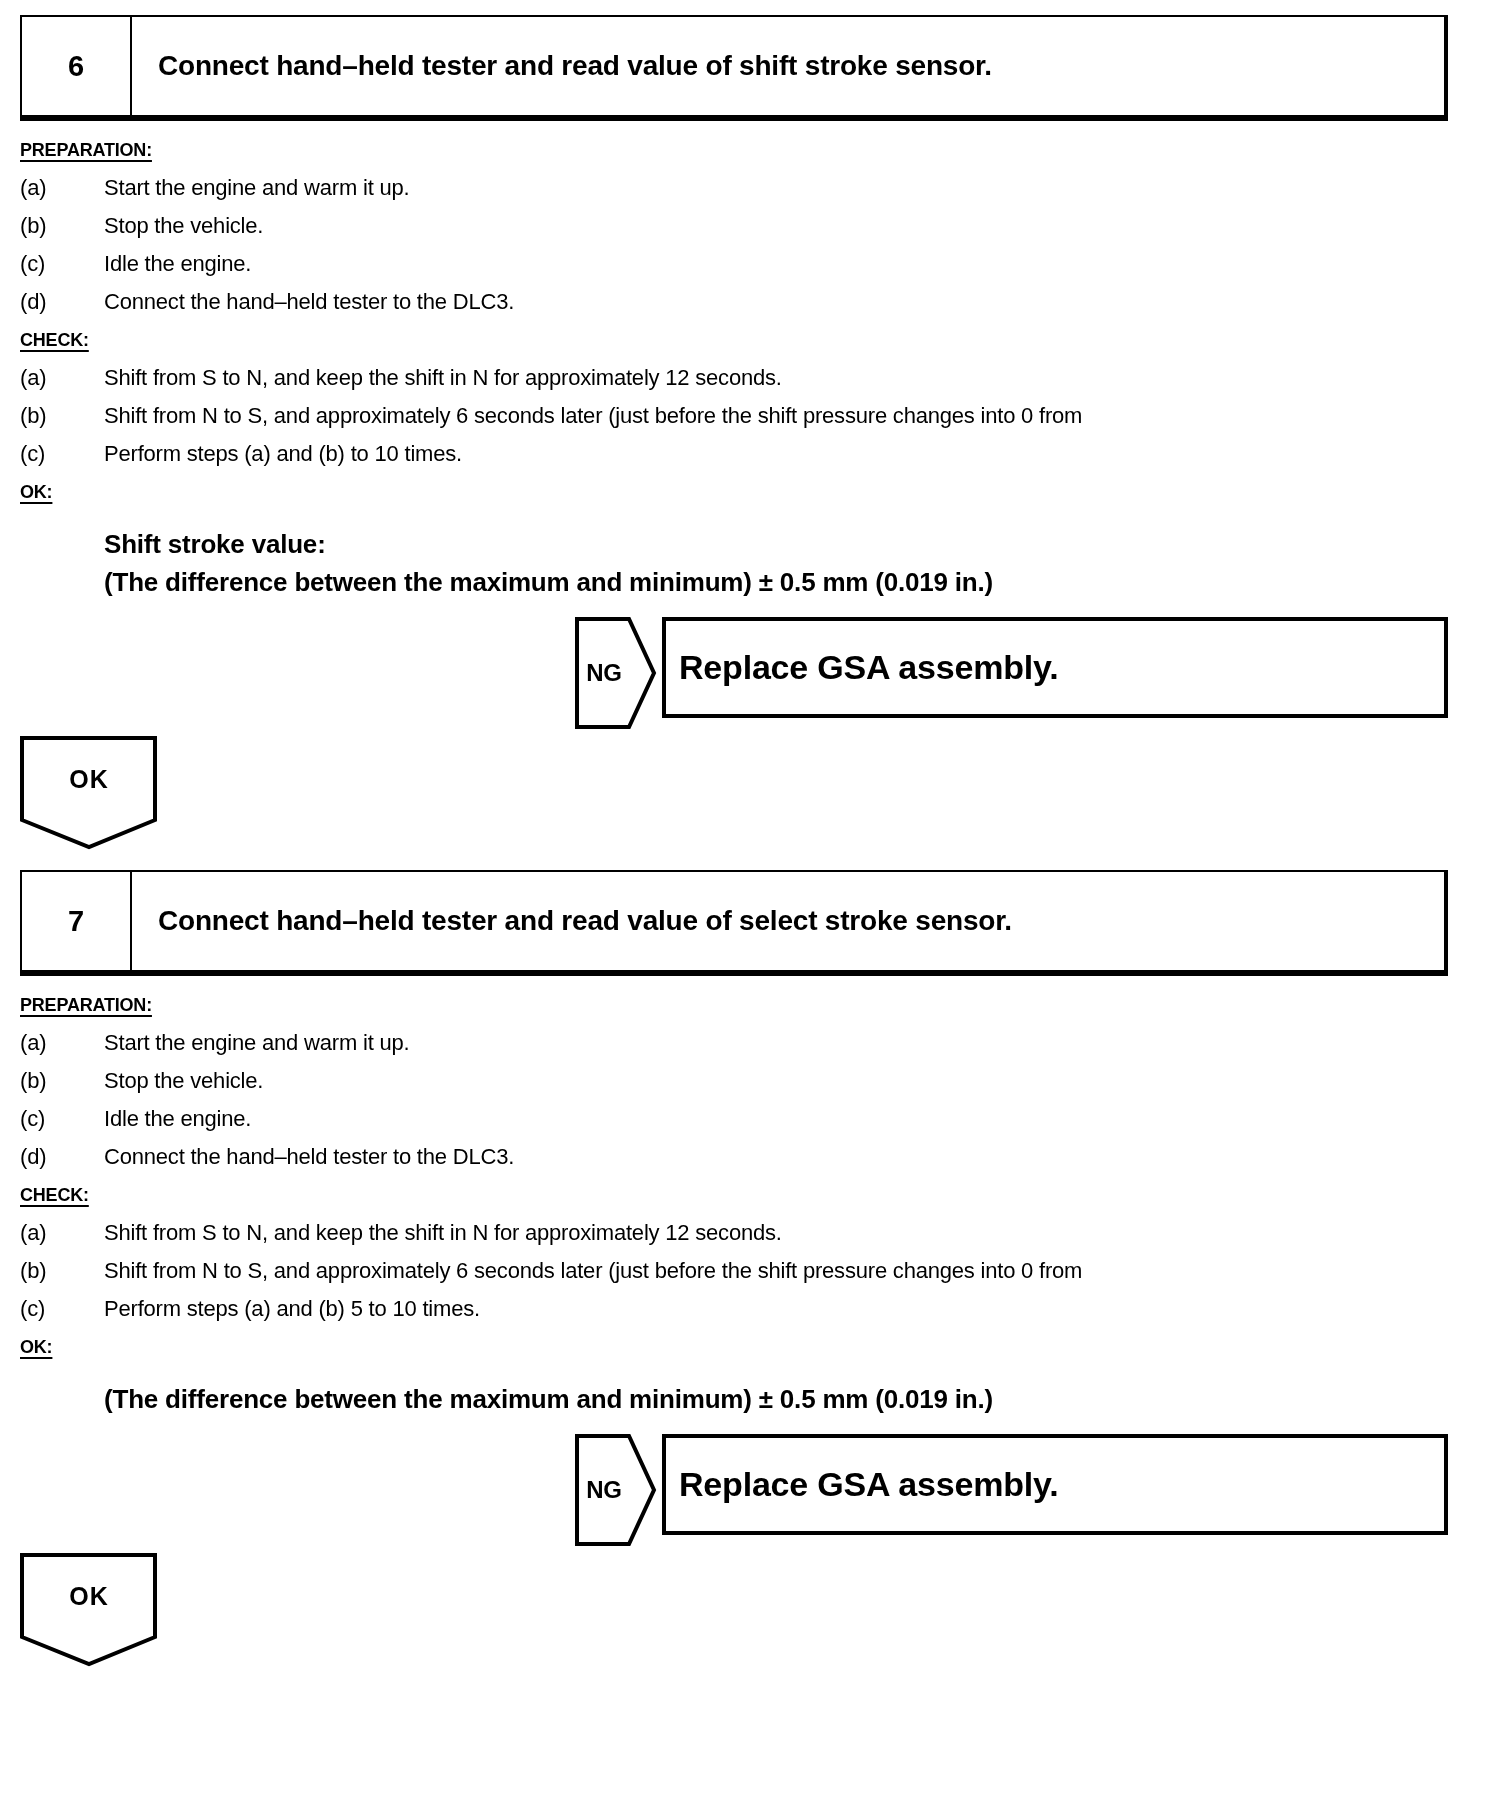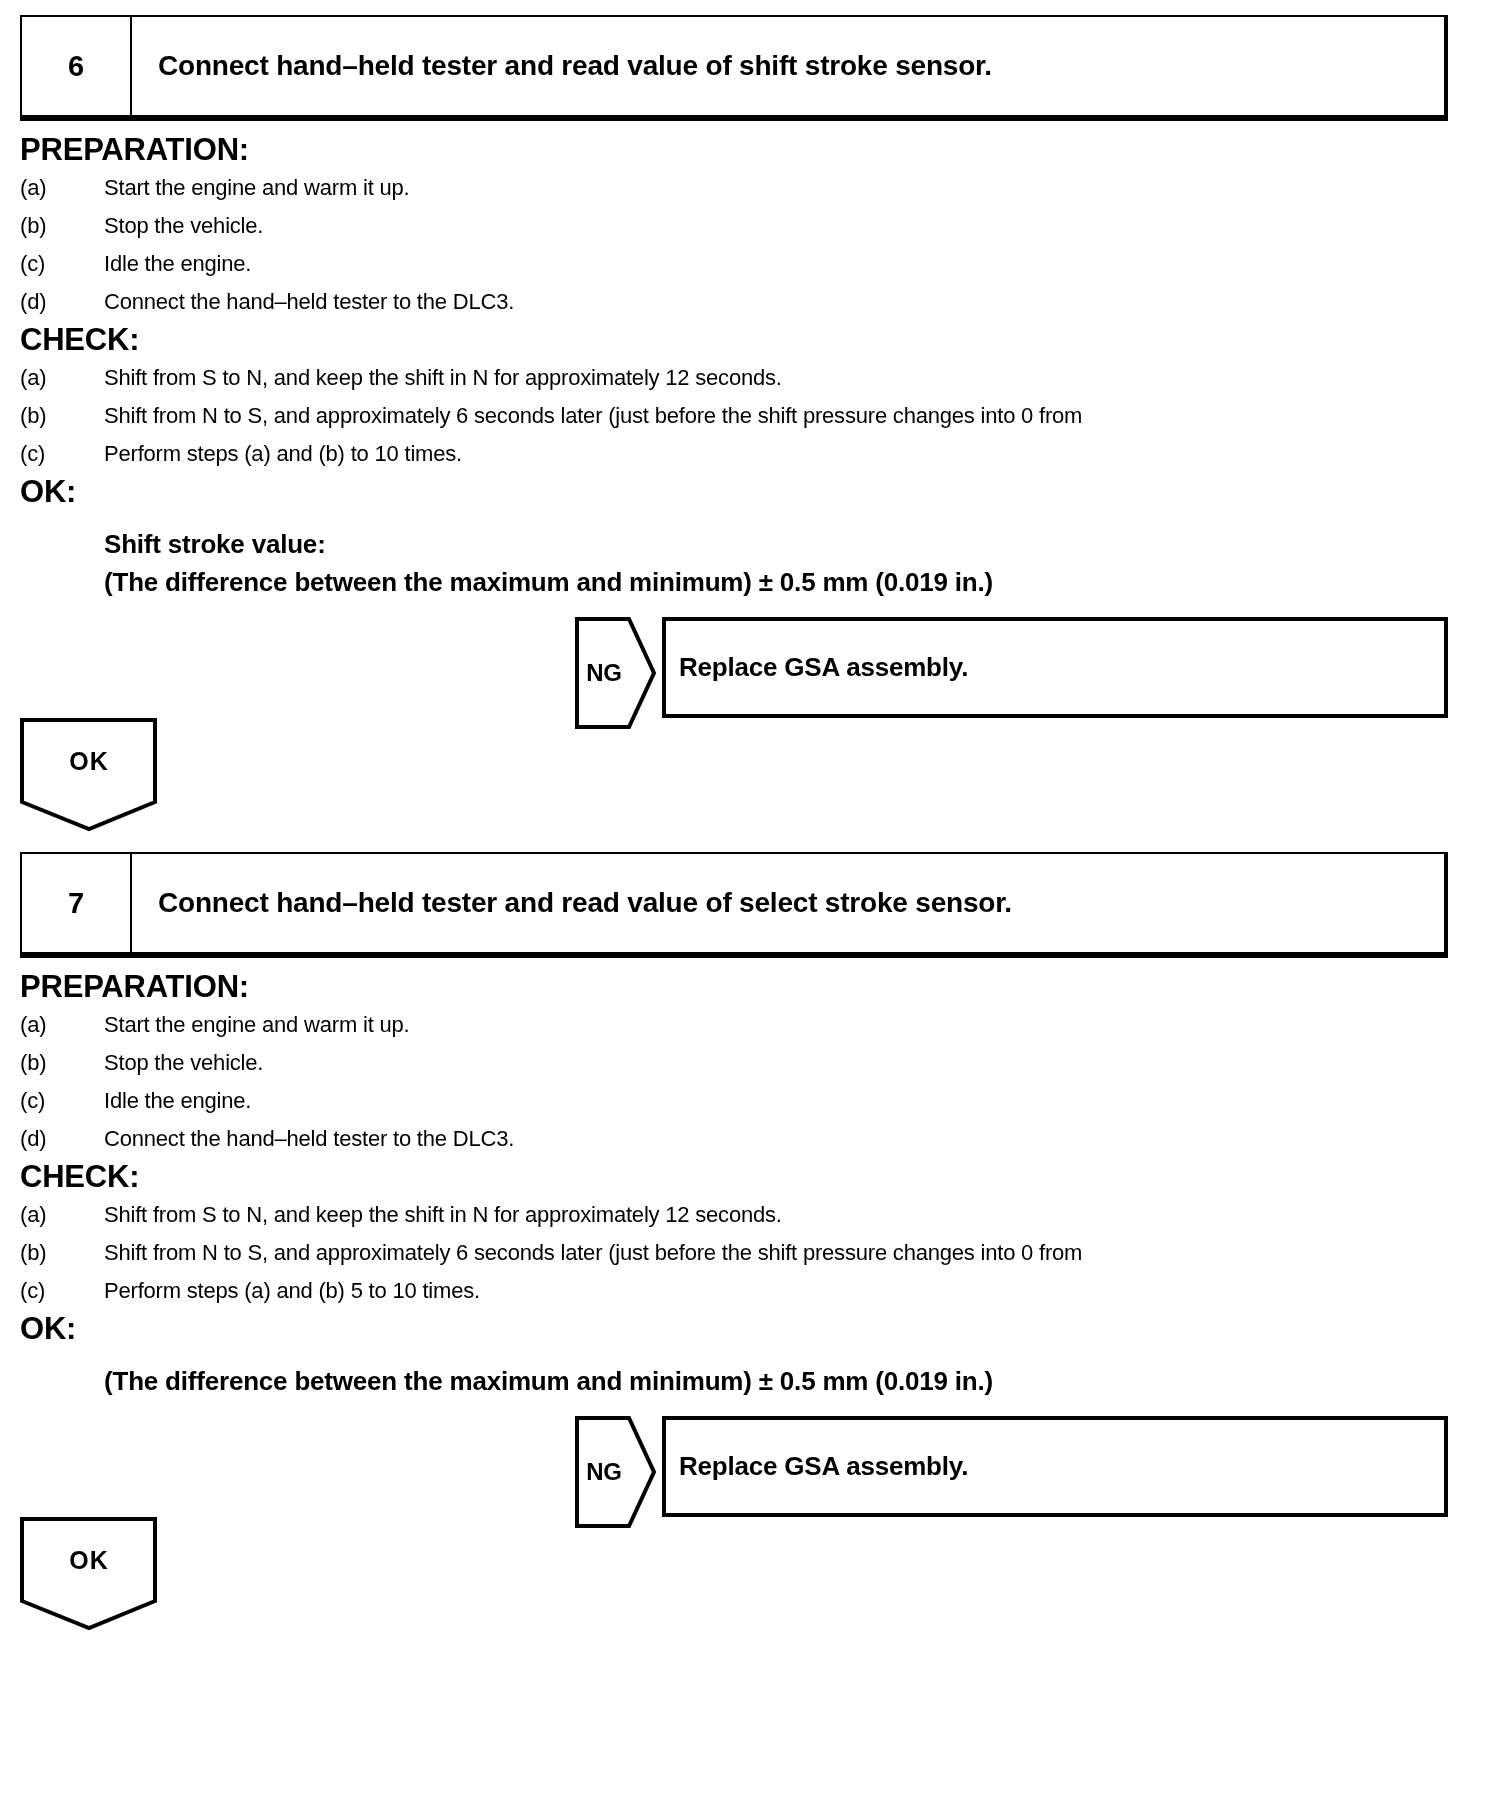--- a/index.html
+++ b/index.html
@@ -37,23 +37,24 @@
     flex: 1;
     display: flex;
     align-items: center;
     padding-left: 26px;
     font-weight: bold;
     font-size: 28px;
   }
 
   
   .sec-head {
-    font-size: 31px;
+    font-size: 18px;
     font-weight: bold;
     line-height: 38px;
+    text-decoration: underline;
     text-decoration-thickness: 2px;
     text-underline-offset: 4px;
   }
   .item {
     display: flex;
     font-size: 22px;
     line-height: 38px;
   }
   .item .lbl { width: 84px; flex: none; }
   .item .txt { flex: 1; }
@@ -82,29 +83,30 @@
     font-weight: bold; font-size: 24px;
   }
   .ng-box {
     flex: 1;
     margin-left: 5px;
     border: 4px solid #000;
     display: flex;
     align-items: center;
     padding-left: 13px;
     font-weight: bold;
-    font-size: 26px;
+    font-size: 34px;
     background: #fff;
   }
 
   
   .ok-shape {
     position: relative;
     width: 138px;
     height: 114px;
+    margin-top: 18px;
   }
   .ok-shape svg { display: block; }
   .ok-label {
     position: absolute;
     left: 0; top: 0;
     width: 138px; height: 86px;
     display: flex; align-items: center; justify-content: center;
     font-weight: bold; font-size: 25px;
     letter-spacing: 1px;
   }

